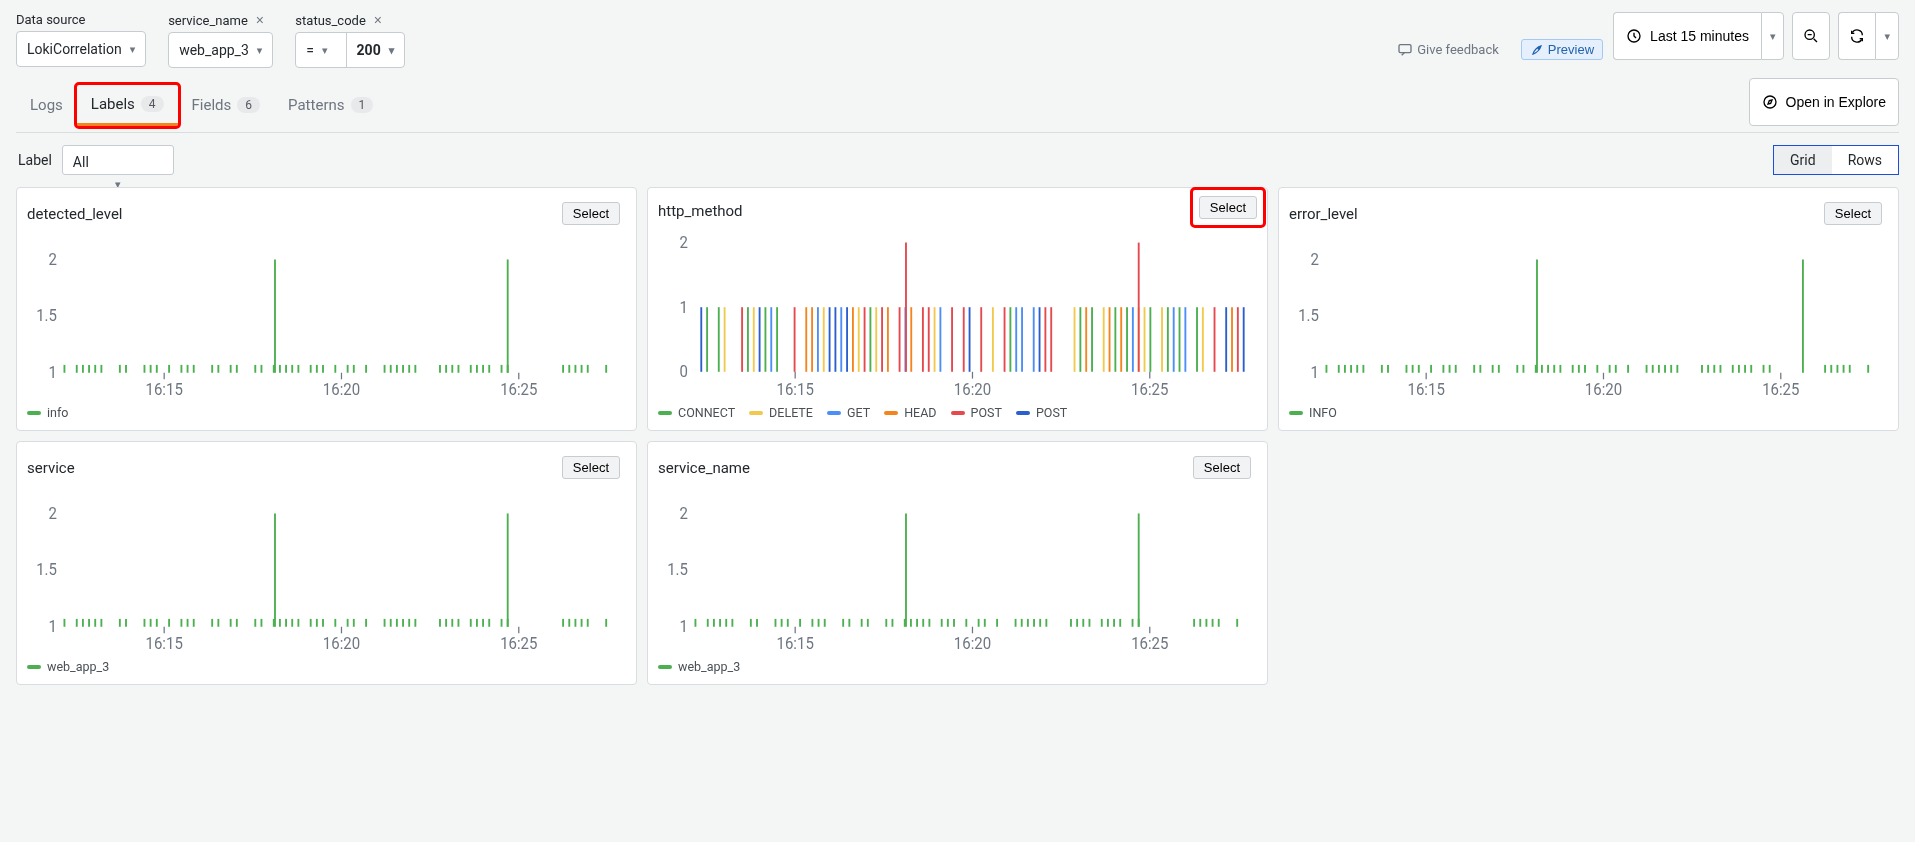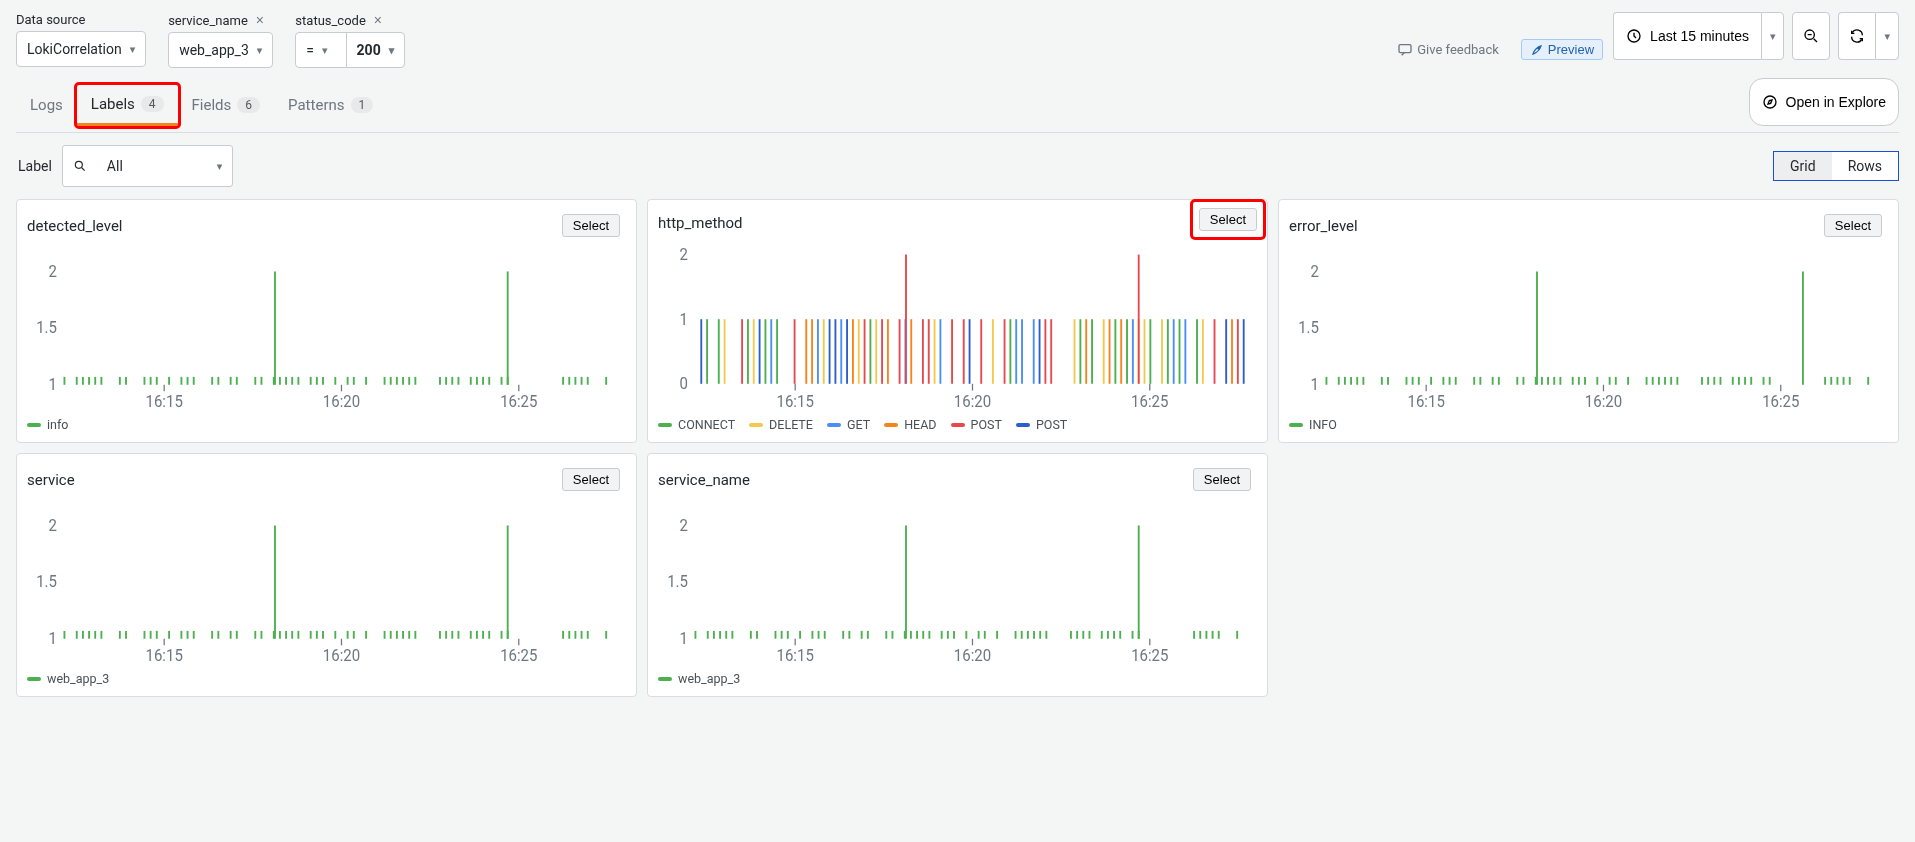--- a/index.html
+++ b/index.html
@@ -121,24 +121,25 @@
     align-items: center;
     gap: 10px;
     padding: 12px 0 12px 2px;
   }
   .label-select {
     display: inline-flex;
     align-items: center;
     background: #fff;
     border: 1px solid #c7ccd1;
     border-radius: 3px;
-    height: 42px;
+    height: 30px;
     padding: 0 10px;
-    gap: 20px;
+    gap: 8px;
     cursor: pointer;
+    flex-direction: column;
   }
   .viewmode {
     display: inline-flex;
     border: 1px solid #1d4ed8;
     border-radius: 0;
     overflow: hidden;
   }
   .viewmode .seg {
     padding: 6px 16px;
     background: #fff;
@@ -291,21 +292,21 @@
   </div>
   <div class="tab">
     <span>Fields</span>
     <span class="badge">6</span>
   </div>
   <div class="tab">
     <span>Patterns</span>
     <span class="badge">1</span>
   </div>
   <div class="spacer"></div>
-  <button class="btn" style="margin-bottom:6px;border-radius:14px;">
+  <button class="btn" style="margin-bottom:6px;">
     <svg class="icon-svg" viewBox="0 0 24 24">
         <circle cx="12" cy="12" r="9"></circle>
         <path d="M15 9l-2 5-4 1 2-5z"></path>
       </svg>
     <span>Open in Explore</span>
   </button>
 </div>
 
 <div class="label-row">
   <span>Label</span>

